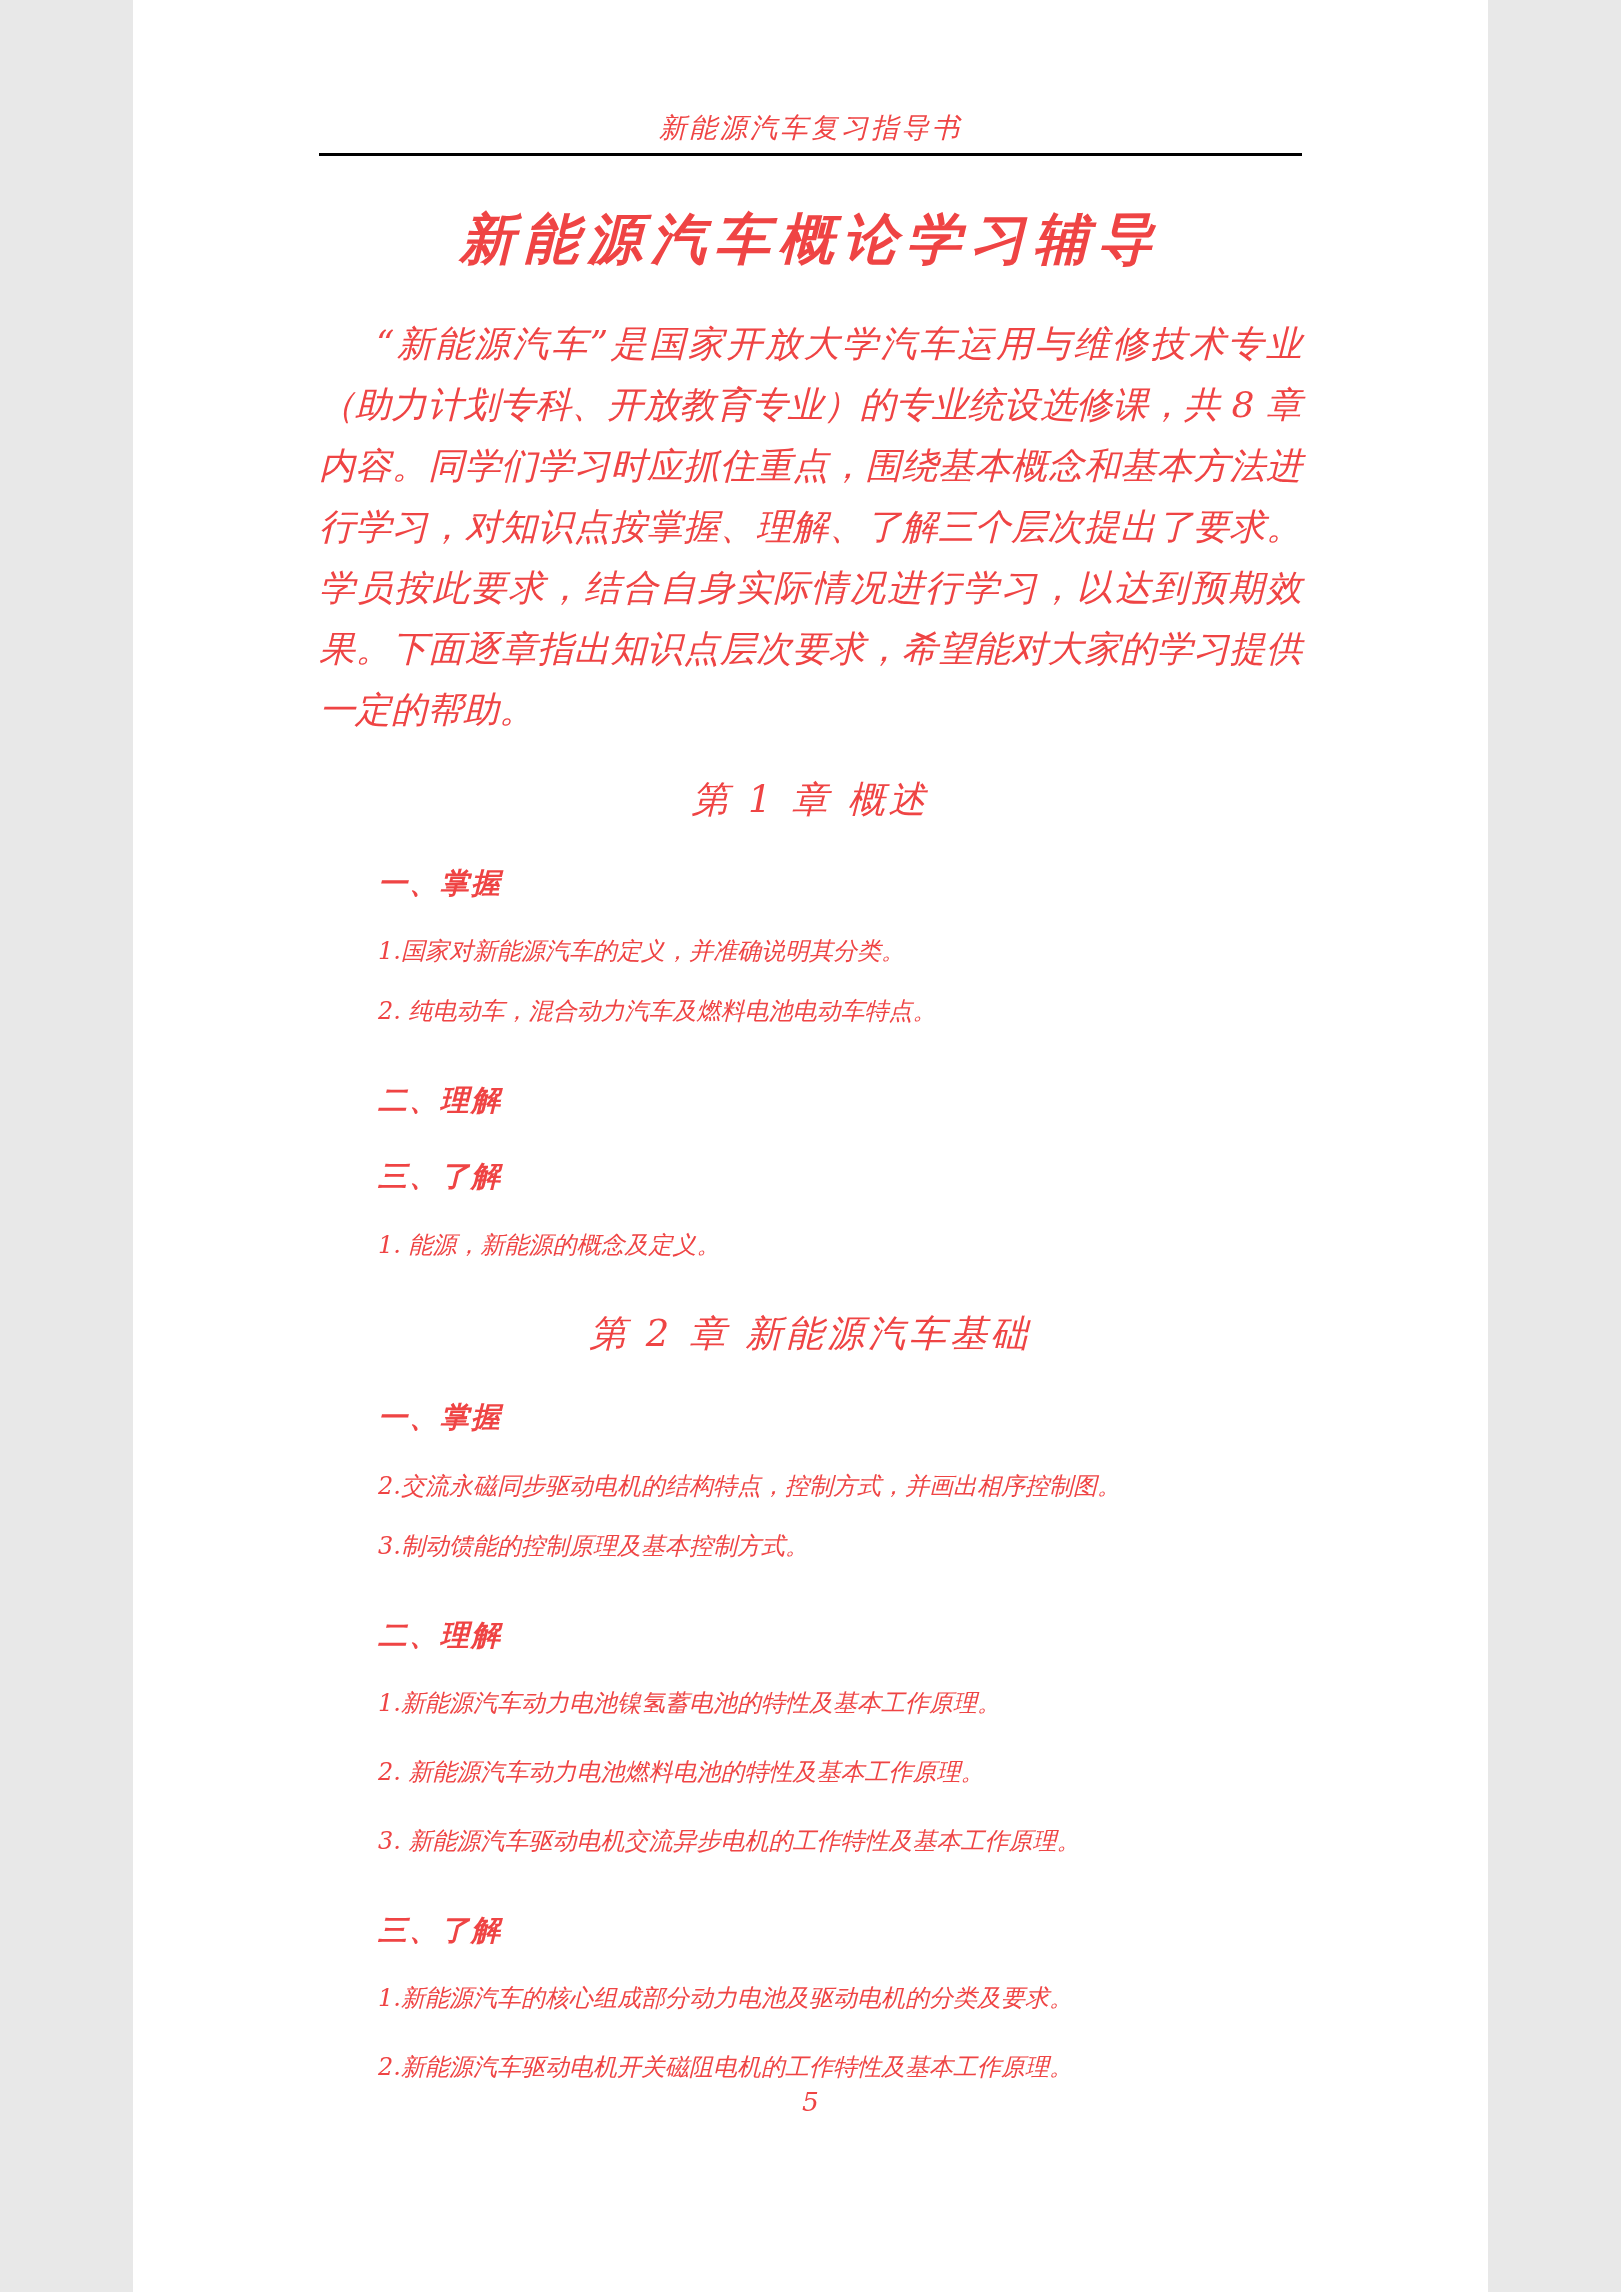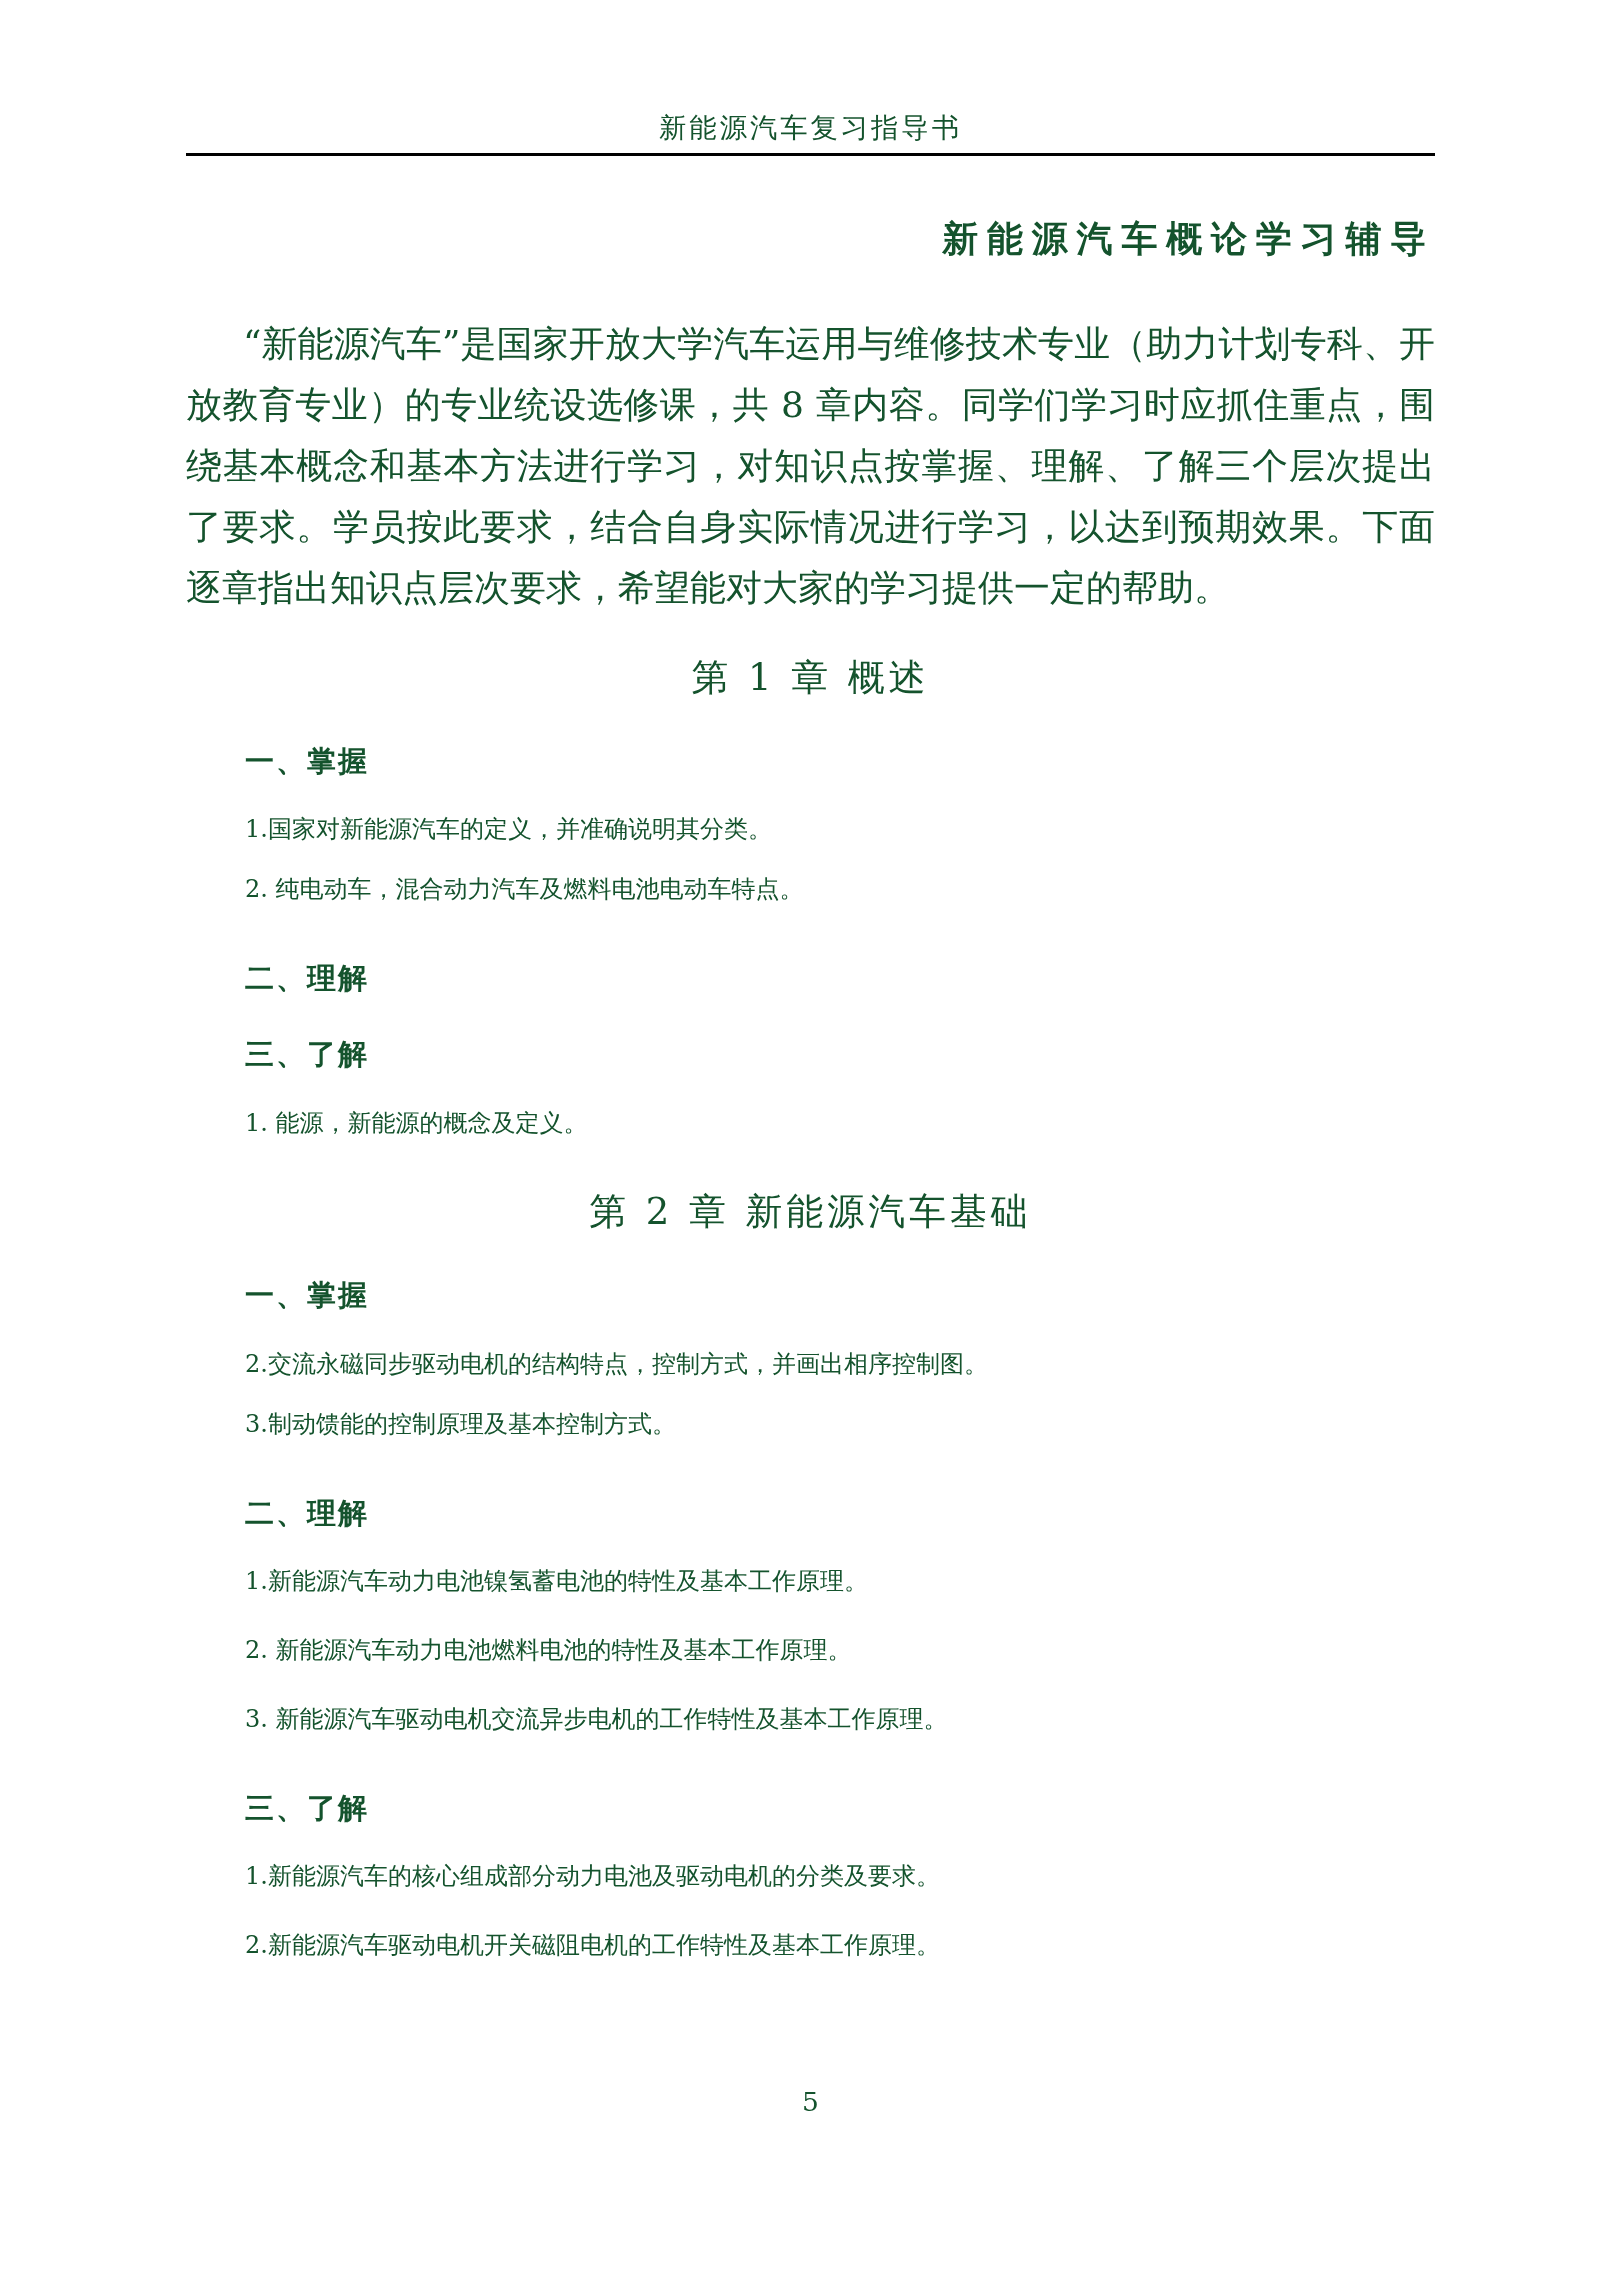--- a/index.html
+++ b/index.html
@@ -1,42 +1,43 @@
 <!DOCTYPE html>
 <html lang="zh"><head>
 <meta charset="utf-8">
 <style>
   html, body { margin: 0; padding: 0; background: #e8e8e8; }
   .page {
     position: relative;
-    width: 1621px;
+    width: 1355px;
     height: 2293px;
     margin: 0 auto;
     background: #ffffff;
-    color: #14532d;
+    color: #ef4444;
     font-family: "DejaVu Serif", "Liberation Serif", serif;
     overflow: hidden;
+    font-style: italic;
   }
   .running-head {
     margin: 110px 186px 0 186px;
     text-align: center;
     font-size: 27.4px;
     letter-spacing: 2.9px;
     line-height: 35px;
   }
   .header-rule {
     margin: 7.8px 186px 0 186px;
     border: none;
     border-top: 3.9px solid #000;
     height: 0;
   }
   .doc-title {
     margin: 55px 186px 0 186px;
-    text-align: right;
-    font-size: 36px;
+    text-align: center;
+    font-size: 55px;
     font-weight: bold;
     letter-spacing: 8.8px;
     line-height: 55px;
   }
   .intro {
     margin: 47px 186px 0 186px;
     font-size: 36px;
     line-height: 61px;
     text-align: justify;
     text-indent: 57px;

